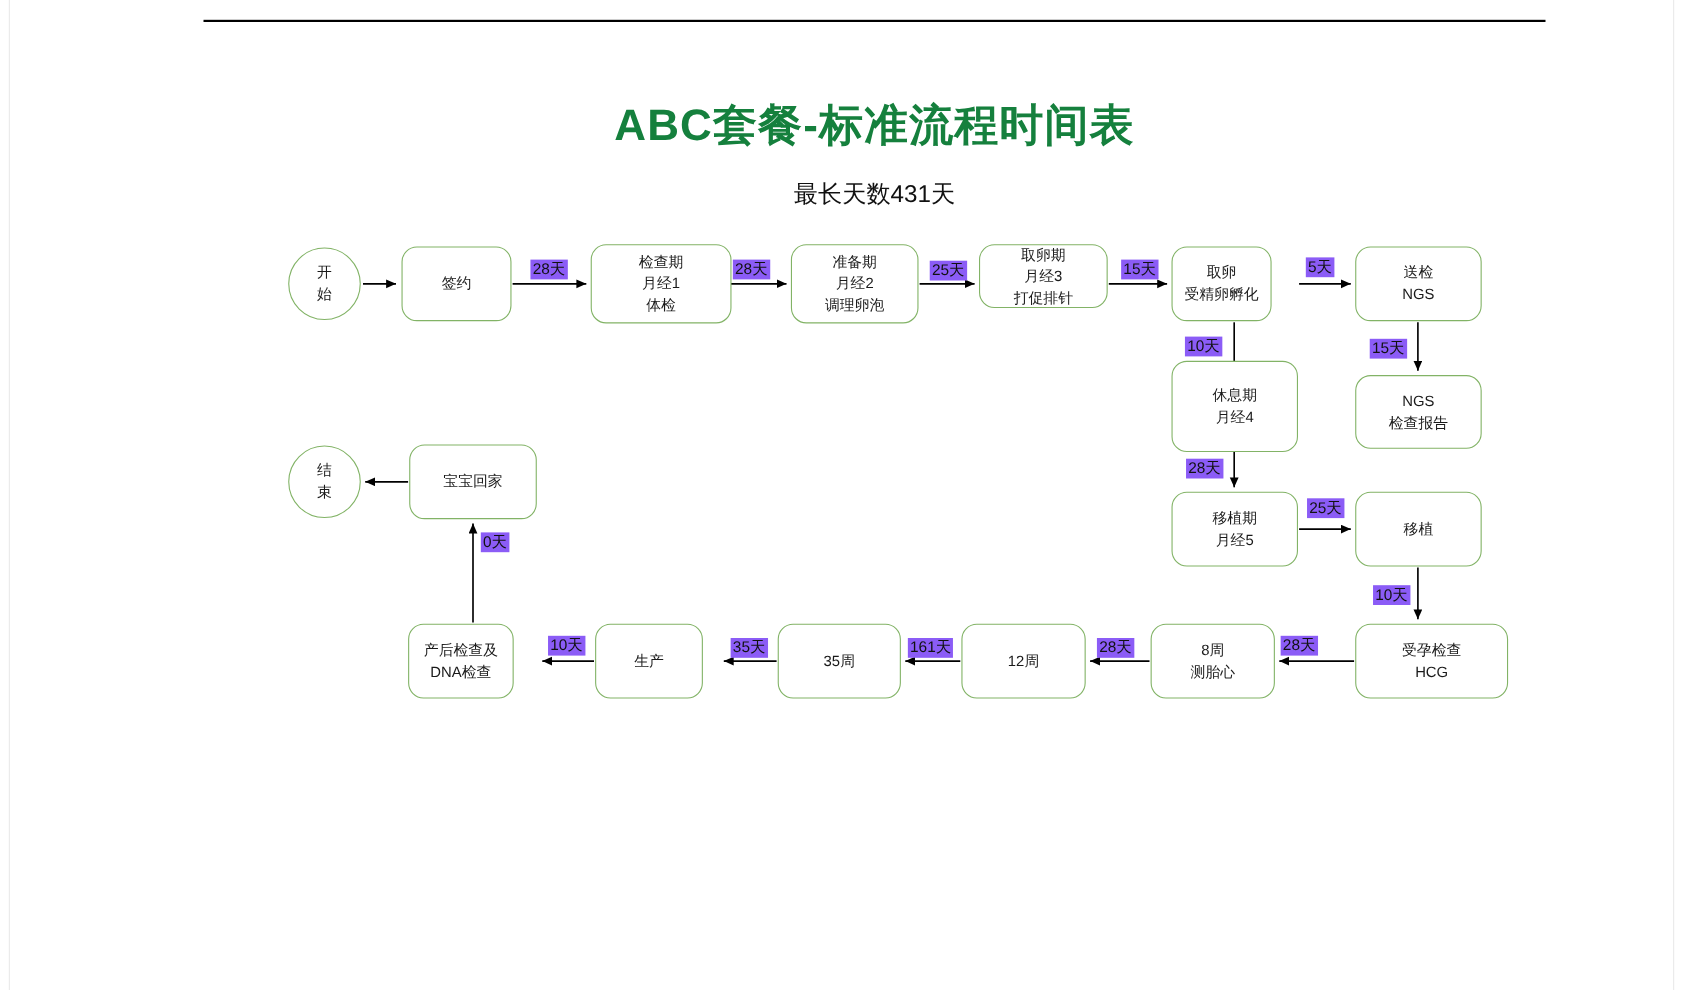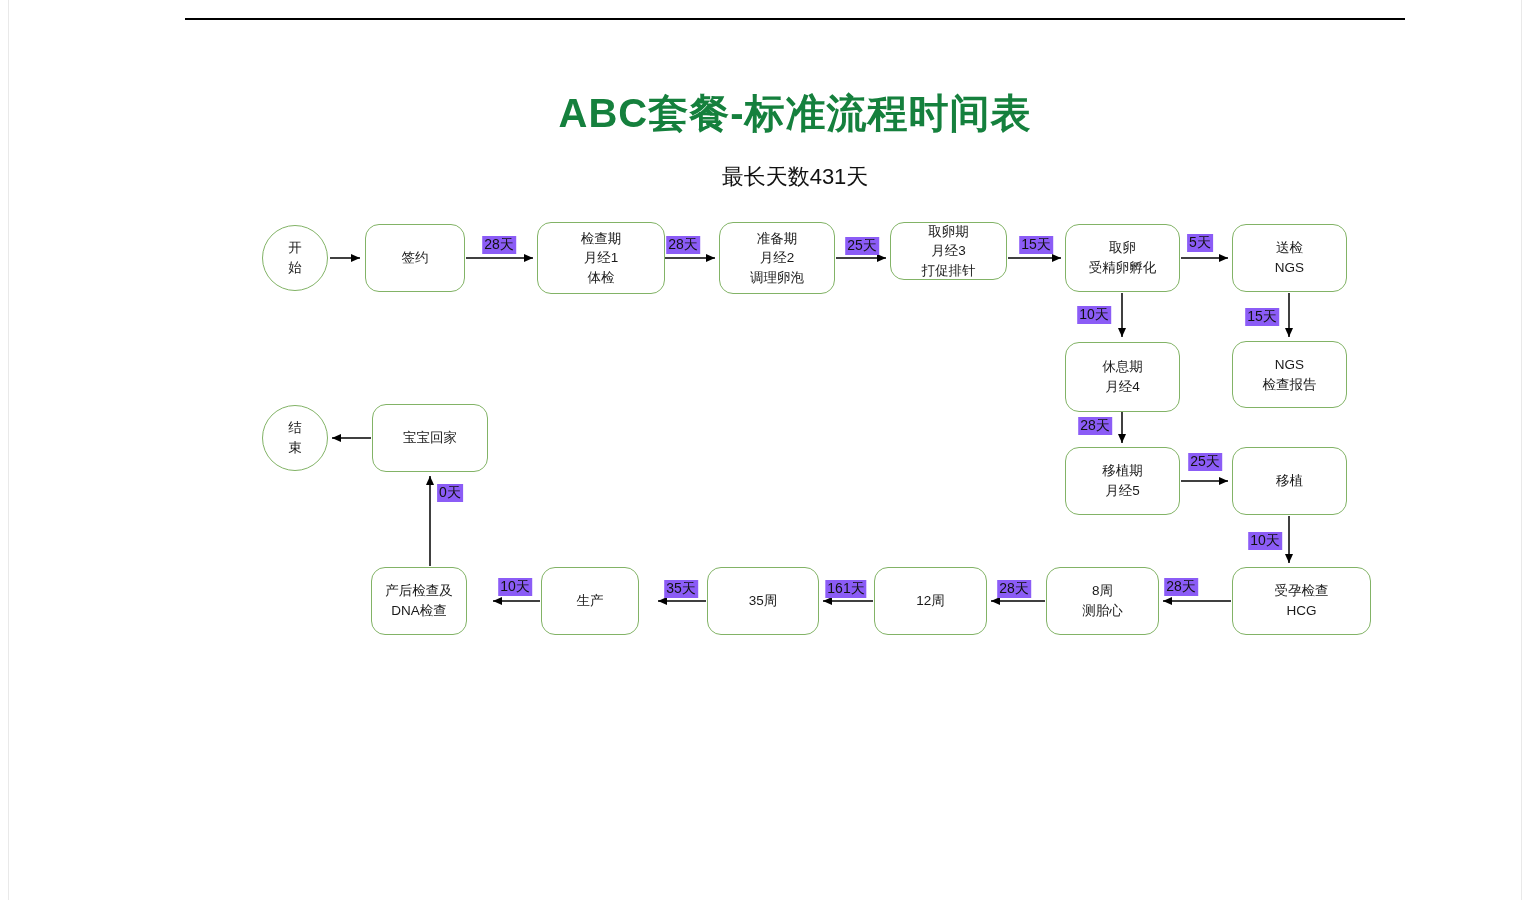--- a/index.html
+++ b/index.html
@@ -78,25 +78,25 @@
 <div class="node" style="left:365px;top:224px;width:100px;height:68px">签约</div>
 <div class="node" style="left:537px;top:222px;width:128px;height:72px">检查期
 月经1
 体检</div>
 <div class="node" style="left:719px;top:222px;width:116px;height:72px">准备期
 月经2
 调理卵泡</div>
 <div class="node" style="left:890px;top:222px;width:117px;height:58px">取卵期
 月经3
 打促排针</div>
-<div class="node" style="left:1065px;top:224px;width:115px;height:68px">取卵
+<div class="node" style="left:1065px;top:224px;width:91px;height:68px">取卵
 受精卵孵化</div>
 <div class="node" style="left:1232px;top:224px;width:115px;height:68px">送检
 NGS</div>
-<div class="node" style="left:1065px;top:342px;width:115px;height:70px">休息期
+<div class="node" style="left:1065px;top:328px;width:115px;height:83px">休息期
 月经4</div>
 <div class="node" style="left:1232px;top:341px;width:115px;height:67px">NGS
 检查报告</div>
 <div class="node" style="left:1065px;top:447px;width:115px;height:68px">移植期
 月经5</div>
 <div class="node" style="left:1232px;top:447px;width:115px;height:68px">移植</div>
 <div class="node" style="left:1232px;top:567px;width:139px;height:68px">受孕检查
 HCG</div>
 <div class="node" style="left:1046px;top:567px;width:113px;height:68px">8周
 测胎心</div>

